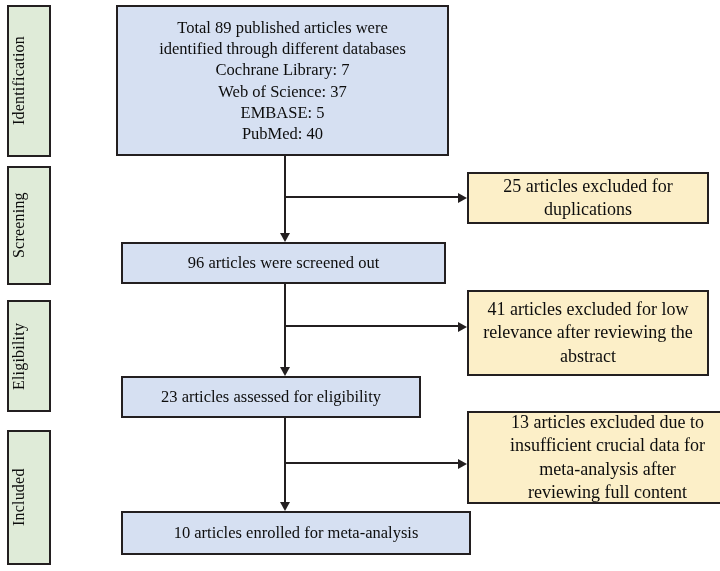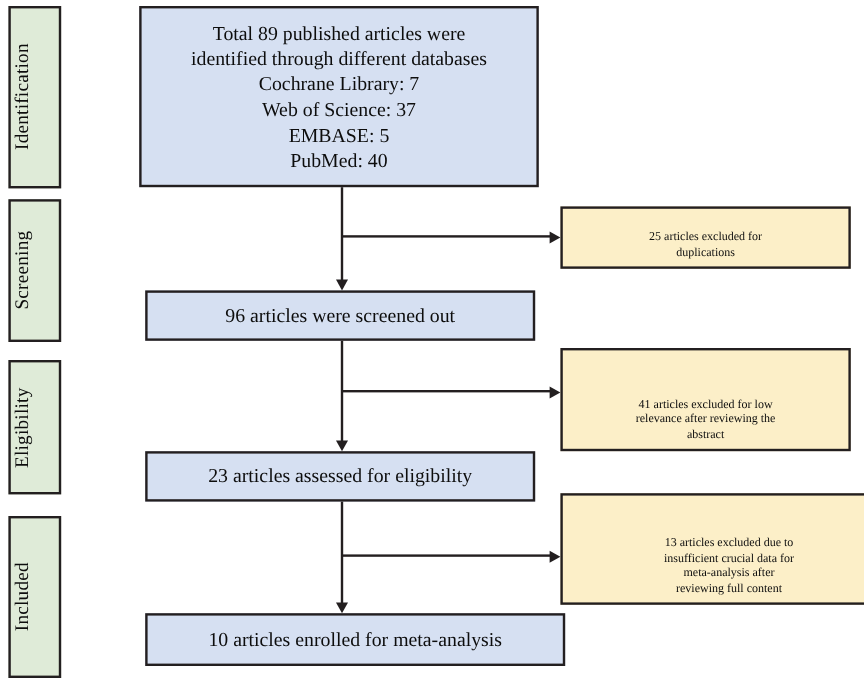--- a/index.html
+++ b/index.html
@@ -38,23 +38,22 @@
   .flow-box {
     background: #d6e0f2;
     font-size: 16.5px;
     padding: 4px 8px;
   }
   .flow-box.multiline {
     font-size: 16.5px;
   }
   .exclusion-box {
     background: #fcefc8;
-    font-size: 10px;
+    font-size: 18px;
     padding: 4px 7px;
-    align-items: flex-end;
   }
   .box-text {
     display: block;
     width: 100%;
     white-space: pre-line;
   }
   
   .vline {
     position: absolute;
     width: 2px;
@@ -109,21 +108,21 @@
 Cochrane Library: 7
 Web of Science: 37
 EMBASE: 5
 PubMed: 40</span>
   </div>
 
   <div class="box flow-box" style="left:121px; top:242px; width:325px; height:42px;">
     <span class="box-text">96 articles were screened out</span>
   </div>
 
-  <div class="box flow-box" style="left:121px; top:376px; width:325px; height:42px;">
+  <div class="box flow-box" style="left:121px; top:376px; width:300px; height:42px;">
     <span class="box-text">23 articles assessed for eligibility</span>
   </div>
 
   <div class="box flow-box" style="left:121px; top:511px; width:350px; height:44px;">
     <span class="box-text">10 articles enrolled for meta-analysis</span>
   </div>
 
   <div class="box exclusion-box" style="left:467px; top:172px; width:242px; height:52px;">
     <span class="box-text">25 articles excluded for
 duplications</span>

